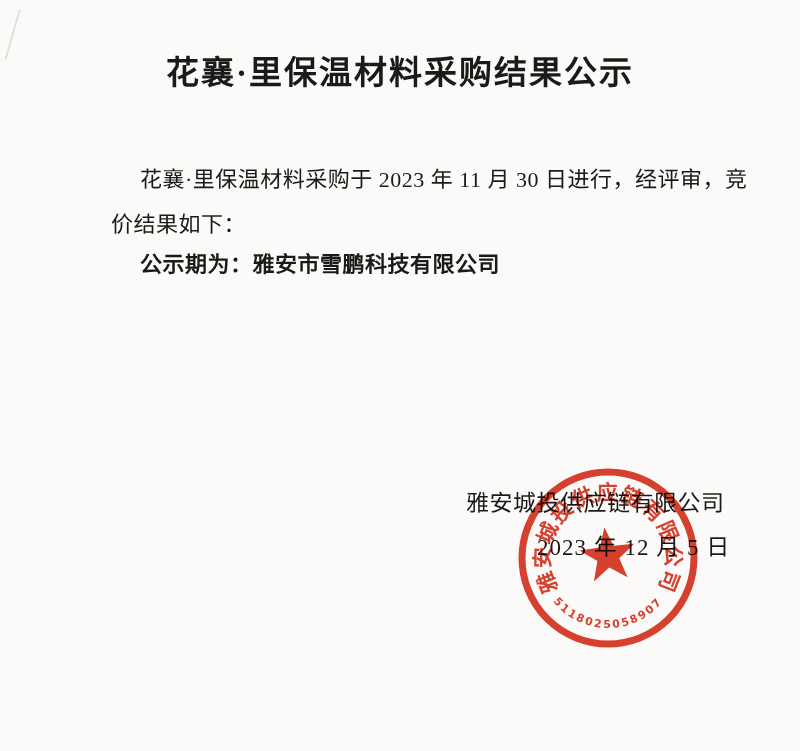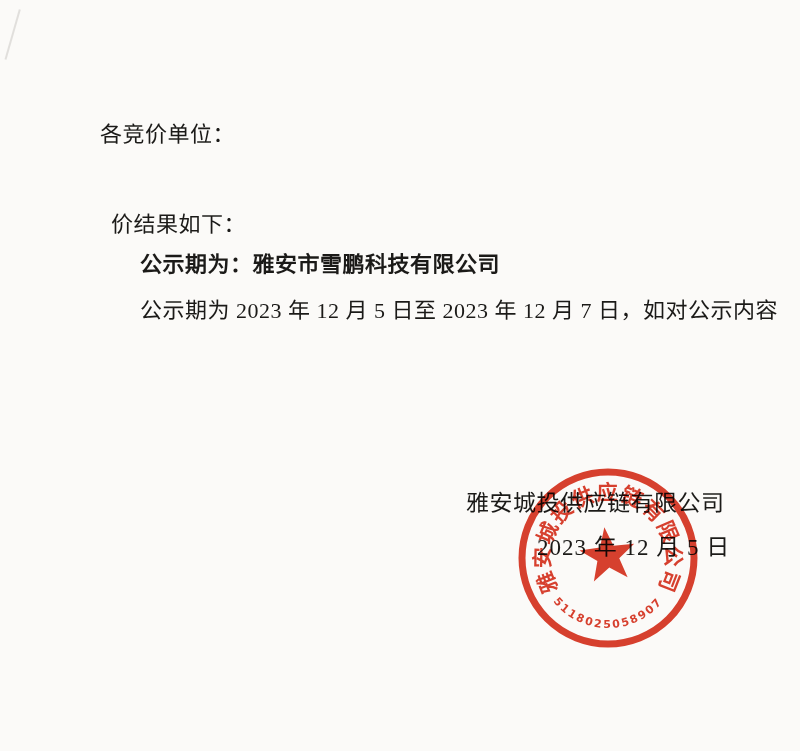--- a/index.html
+++ b/index.html
@@ -87,29 +87,29 @@
     letter-spacing: 2px;
   }
 </style>
 </head>
 <body>
 
 <div class="page">
 
   <div class="corner-mark"></div>
 
+  <h1 class="title">花襄·里保温材料采购结果公示</h1>
 
-  <div class="line l1">各竞价单位：</div>
 
+  <div class="line l2">花襄·里保温材料采购于 2023 年 11 月 30 日进行，经评审，竞</div>
 
   <div class="line l3">价结果如下：</div>
 
   <div class="line l4">公示期为：雅安市雪鹏科技有限公司</div>
 
-  <div class="line l5">公示期为 2023 年 12 月 5 日至 2023 年 12 月 7 日，如对公示内容</div>
 
 
   <div class="sig-company">雅安城投供应链有限公司</div>
 
   <div class="sig-date">2023 年 12 月 5 日</div>
 
   <svg class="seal" viewBox="0 0 210 210" xmlns="http://www.w3.org/2000/svg">
     <defs>
       <path id="seal-arc-top" d="M 54.8 134 A 58 58 0 1 1 155.2 134" fill="none"></path>
       <path id="seal-arc-bottom" d="M 47.7 145.2 A 70 70 0 0 0 162.3 145.2" fill="none"></path>

